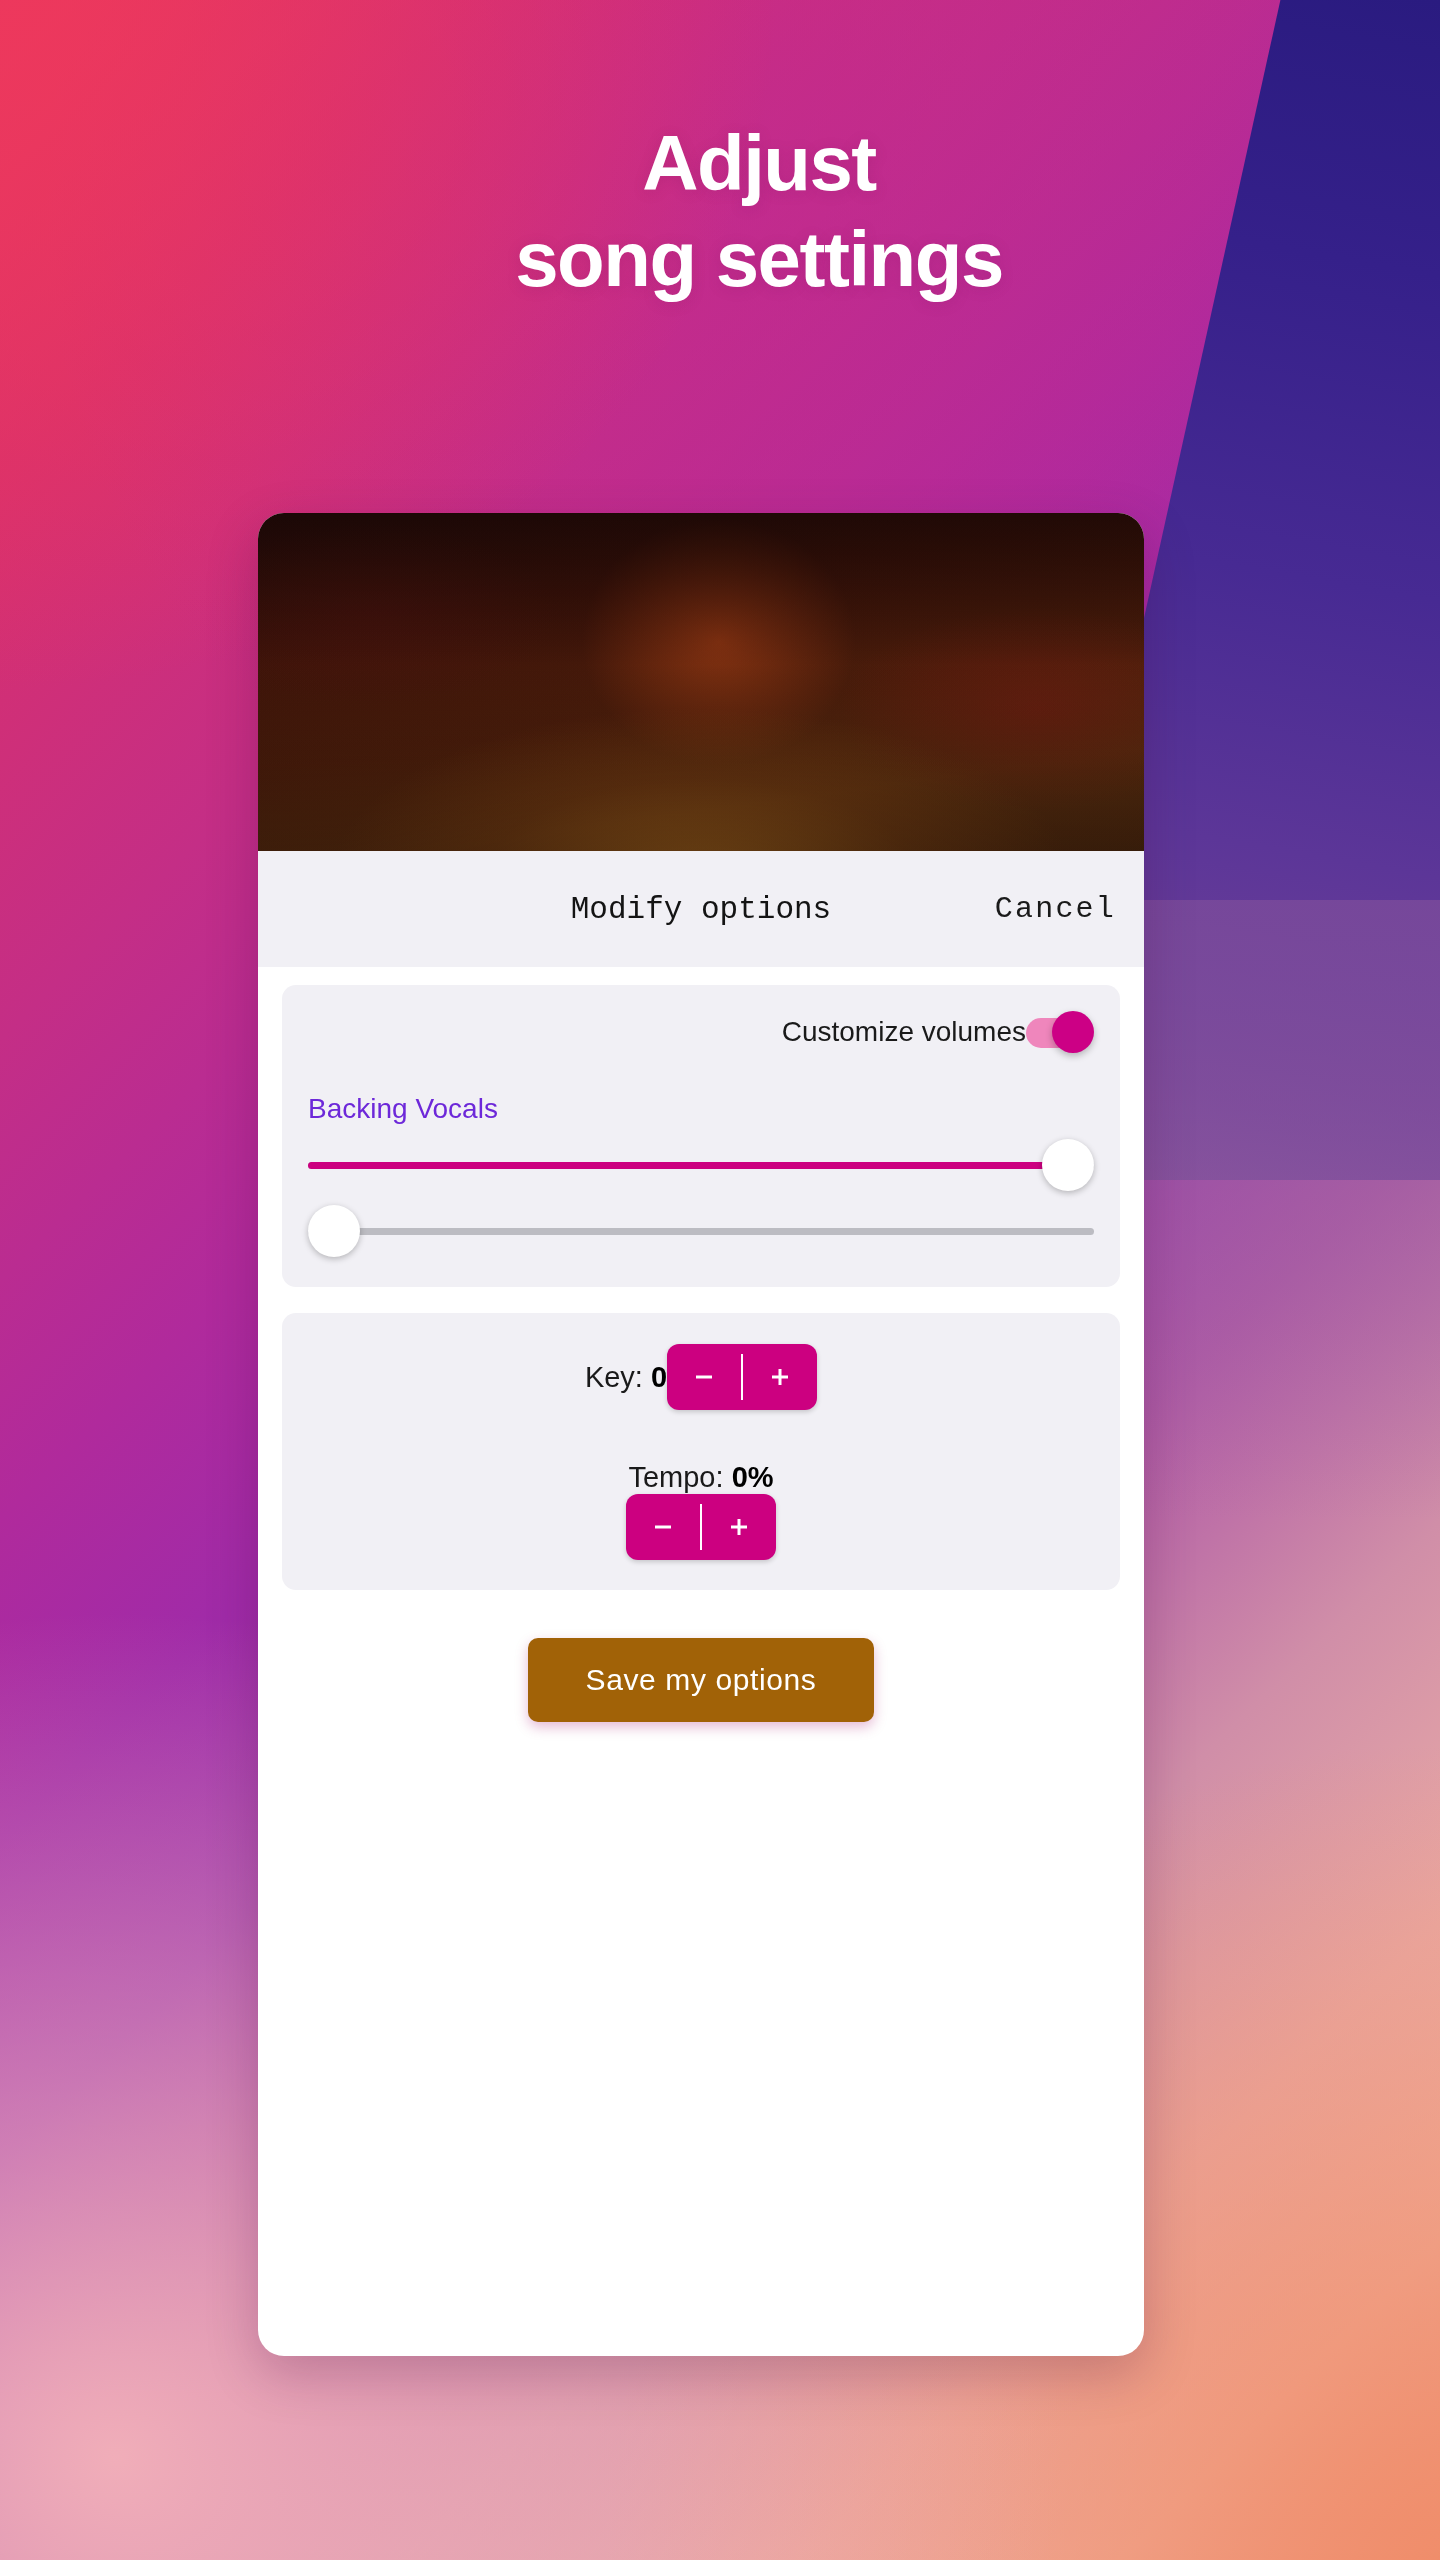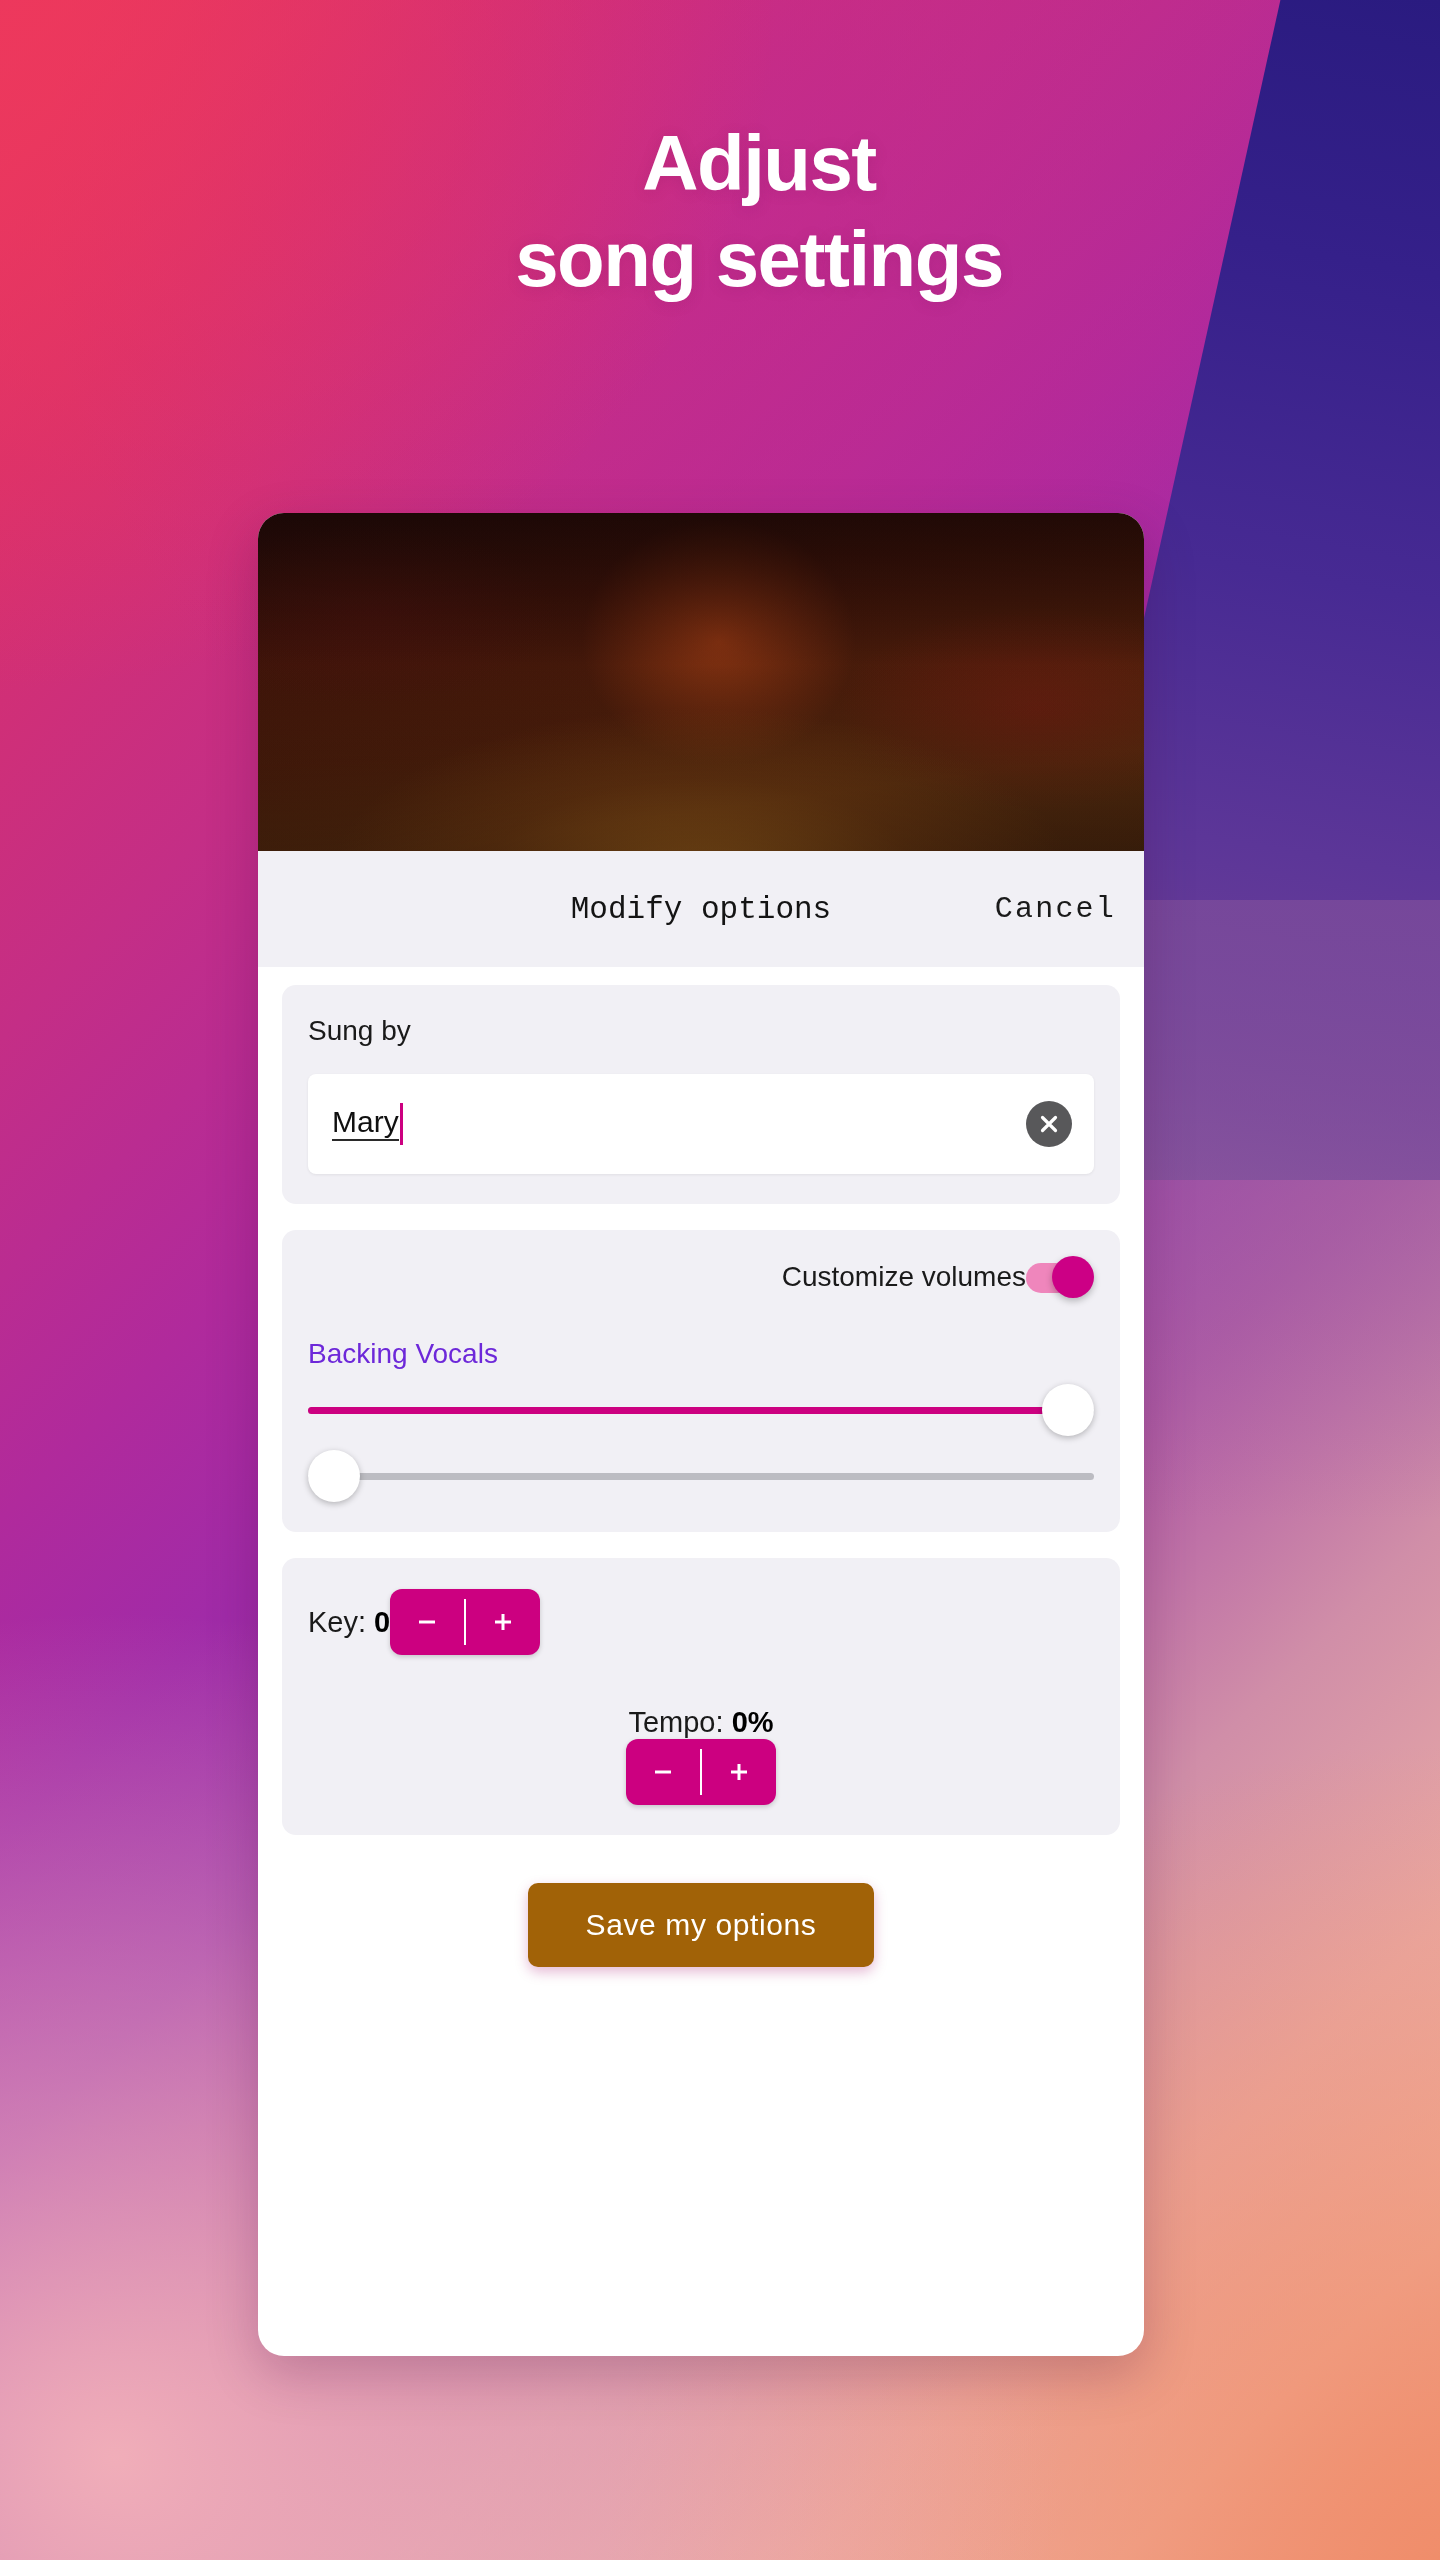--- a/index.html
+++ b/index.html
@@ -258,21 +258,21 @@
     border-radius: 50%;
     background: #ffffff;
     box-shadow: 0 2px 6px rgba(0,0,0,0.25);
     cursor: pointer;
   }
 
   
   .stepper-row {
     display: flex;
     align-items: center;
-    justify-content: flex-start;
+    justify-content: center;
     min-height: 68px;
   }
   .stepper-row + .stepper-row { margin-top: 50px; flex-direction: column; }
   .stepper-label {
     font-size: 29px;
     color: #1a1a1a;
   }
   .stepper-label b { font-weight: 700; color: #000; }
   .stepper {
     width: 150px;
@@ -336,34 +336,20 @@
 
   <div id="hero"></div>
 
   <div id="sheet-header">
     <div id="sheet-title">Modify options</div>
     <div id="cancel-btn">Cancel</div>
   </div>
 
   <div id="sheet-body">
 
-    <div class="panel">
-      <div class="panel-label">Sung by</div>
-      <div id="singer-field">
-        <div id="singer-value-wrap">
-          <span id="singer-value">Mary</span>
-          <span id="singer-caret"></span>
-        </div>
-        <div id="clear-icon">
-          <svg width="22" height="22" viewBox="0 0 22 22" aria-hidden="true">
-            <path d="M4.5 4.5 L17.5 17.5 M17.5 4.5 L4.5 17.5" stroke="#ffffff" stroke-width="3.2" stroke-linecap="round"></path>
-          </svg>
-        </div>
-      </div>
-    </div>
 
     <div class="panel">
       <div class="panel-row">
         <div class="panel-label">Customize volumes</div>
         <div id="toggle">
           <div id="toggle-track"></div>
           <div id="toggle-knob"></div>
         </div>
       </div>
 

